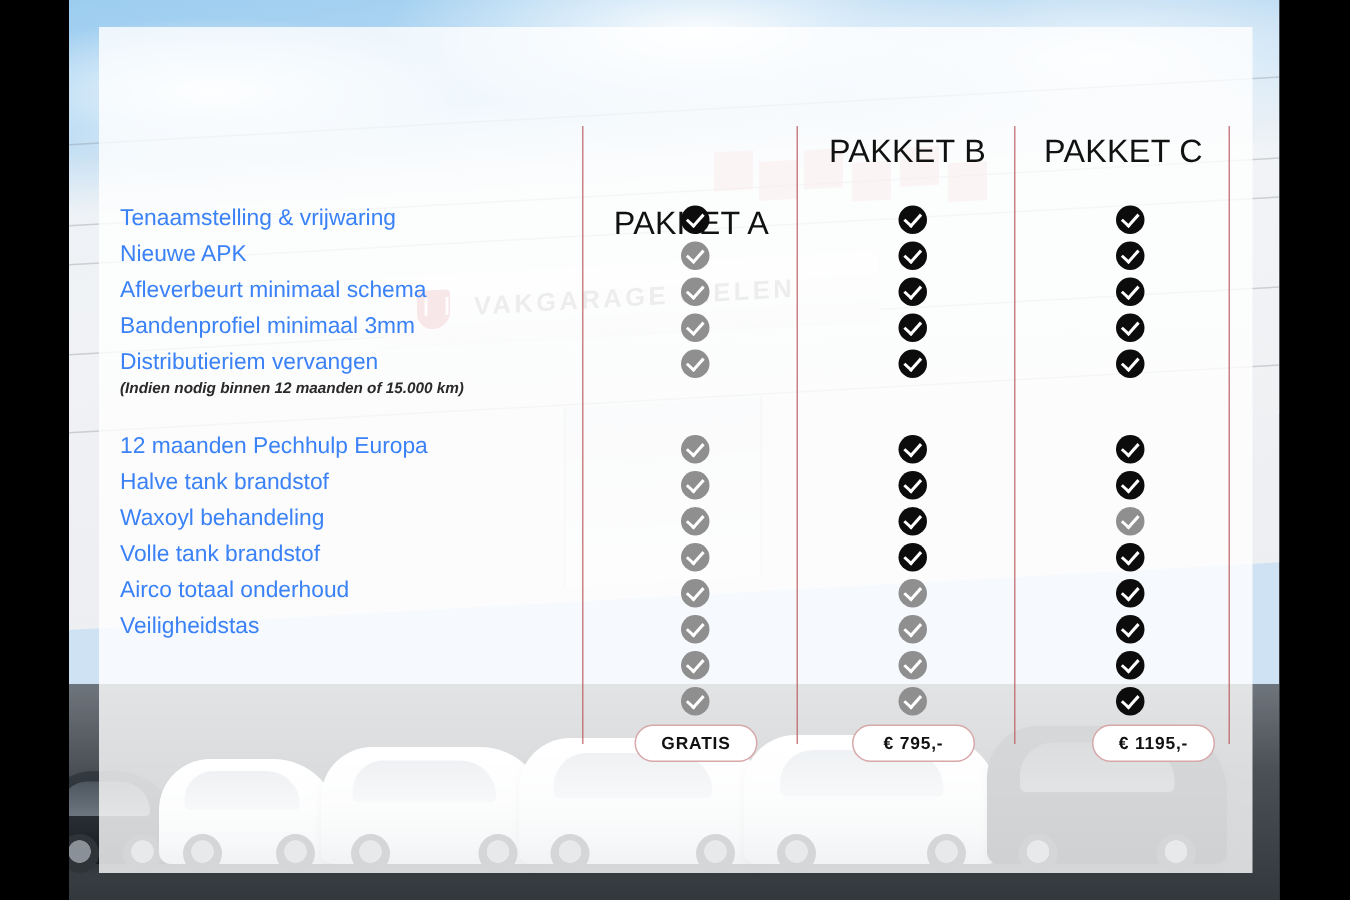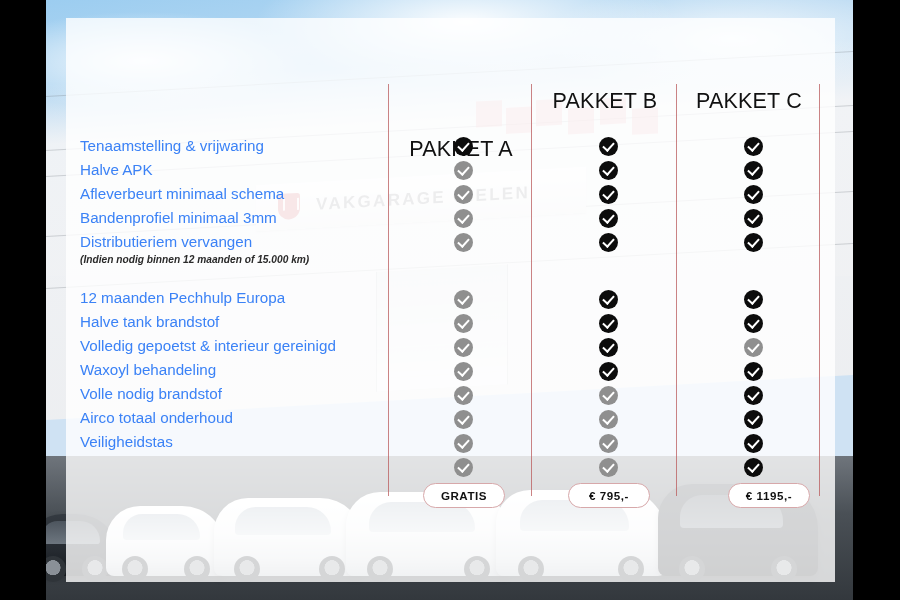--- a/index.html
+++ b/index.html
@@ -233,31 +233,30 @@
   <div class="divider" style="left:531px;top:84px;height:412px;"></div>
   <div class="divider" style="left:676px;top:84px;height:412px;"></div>
   <div class="divider" style="left:819px;top:84px;height:412px;"></div>
 
   <div class="col-head" style="left:392px;top:89px;width:138px;margin-top:48px;">PAKKET A</div>
   <div class="col-head" style="left:535px;top:89px;width:140px;">PAKKET B</div>
   <div class="col-head" style="left:680px;top:89px;width:138px;">PAKKET C</div>
 
   <div class="features">
     <div class="feat">Tenaamstelling &amp; vrijwaring</div>
-    <div class="feat">Halve APK</div>
+    <div class="feat">Nieuwe APK</div>
     <div class="feat">Afleverbeurt minimaal schema</div>
     <div class="feat">Bandenprofiel minimaal 3mm</div>
     <div class="feat">Distributieriem vervangen</div>
     <div class="subnote">(Indien nodig binnen 12 maanden of 15.000 km)</div>
     <div class="gap"></div>
     <div class="feat">12 maanden Pechhulp Europa</div>
     <div class="feat">Halve tank brandstof</div>
-    <div class="feat">Volledig gepoetst &amp; interieur gereinigd</div>
     <div class="feat">Waxoyl behandeling</div>
-    <div class="feat">Volle nodig brandstof</div>
+    <div class="feat">Volle tank brandstof</div>
     <div class="feat">Airco totaal onderhoud</div>
     <div class="feat">Veiligheidstas</div>
   </div>
 
   <div class="checkcol" id="col-a" style="left:443px;">
       <div class="cell">
         <span class="chk on" title="Tenaamstelling &amp; vrijwaring – pakket-a"></span>
       </div>
       <div class="cell">
         <span class="chk off" title="Nieuwe APK – pakket-a"></span>

